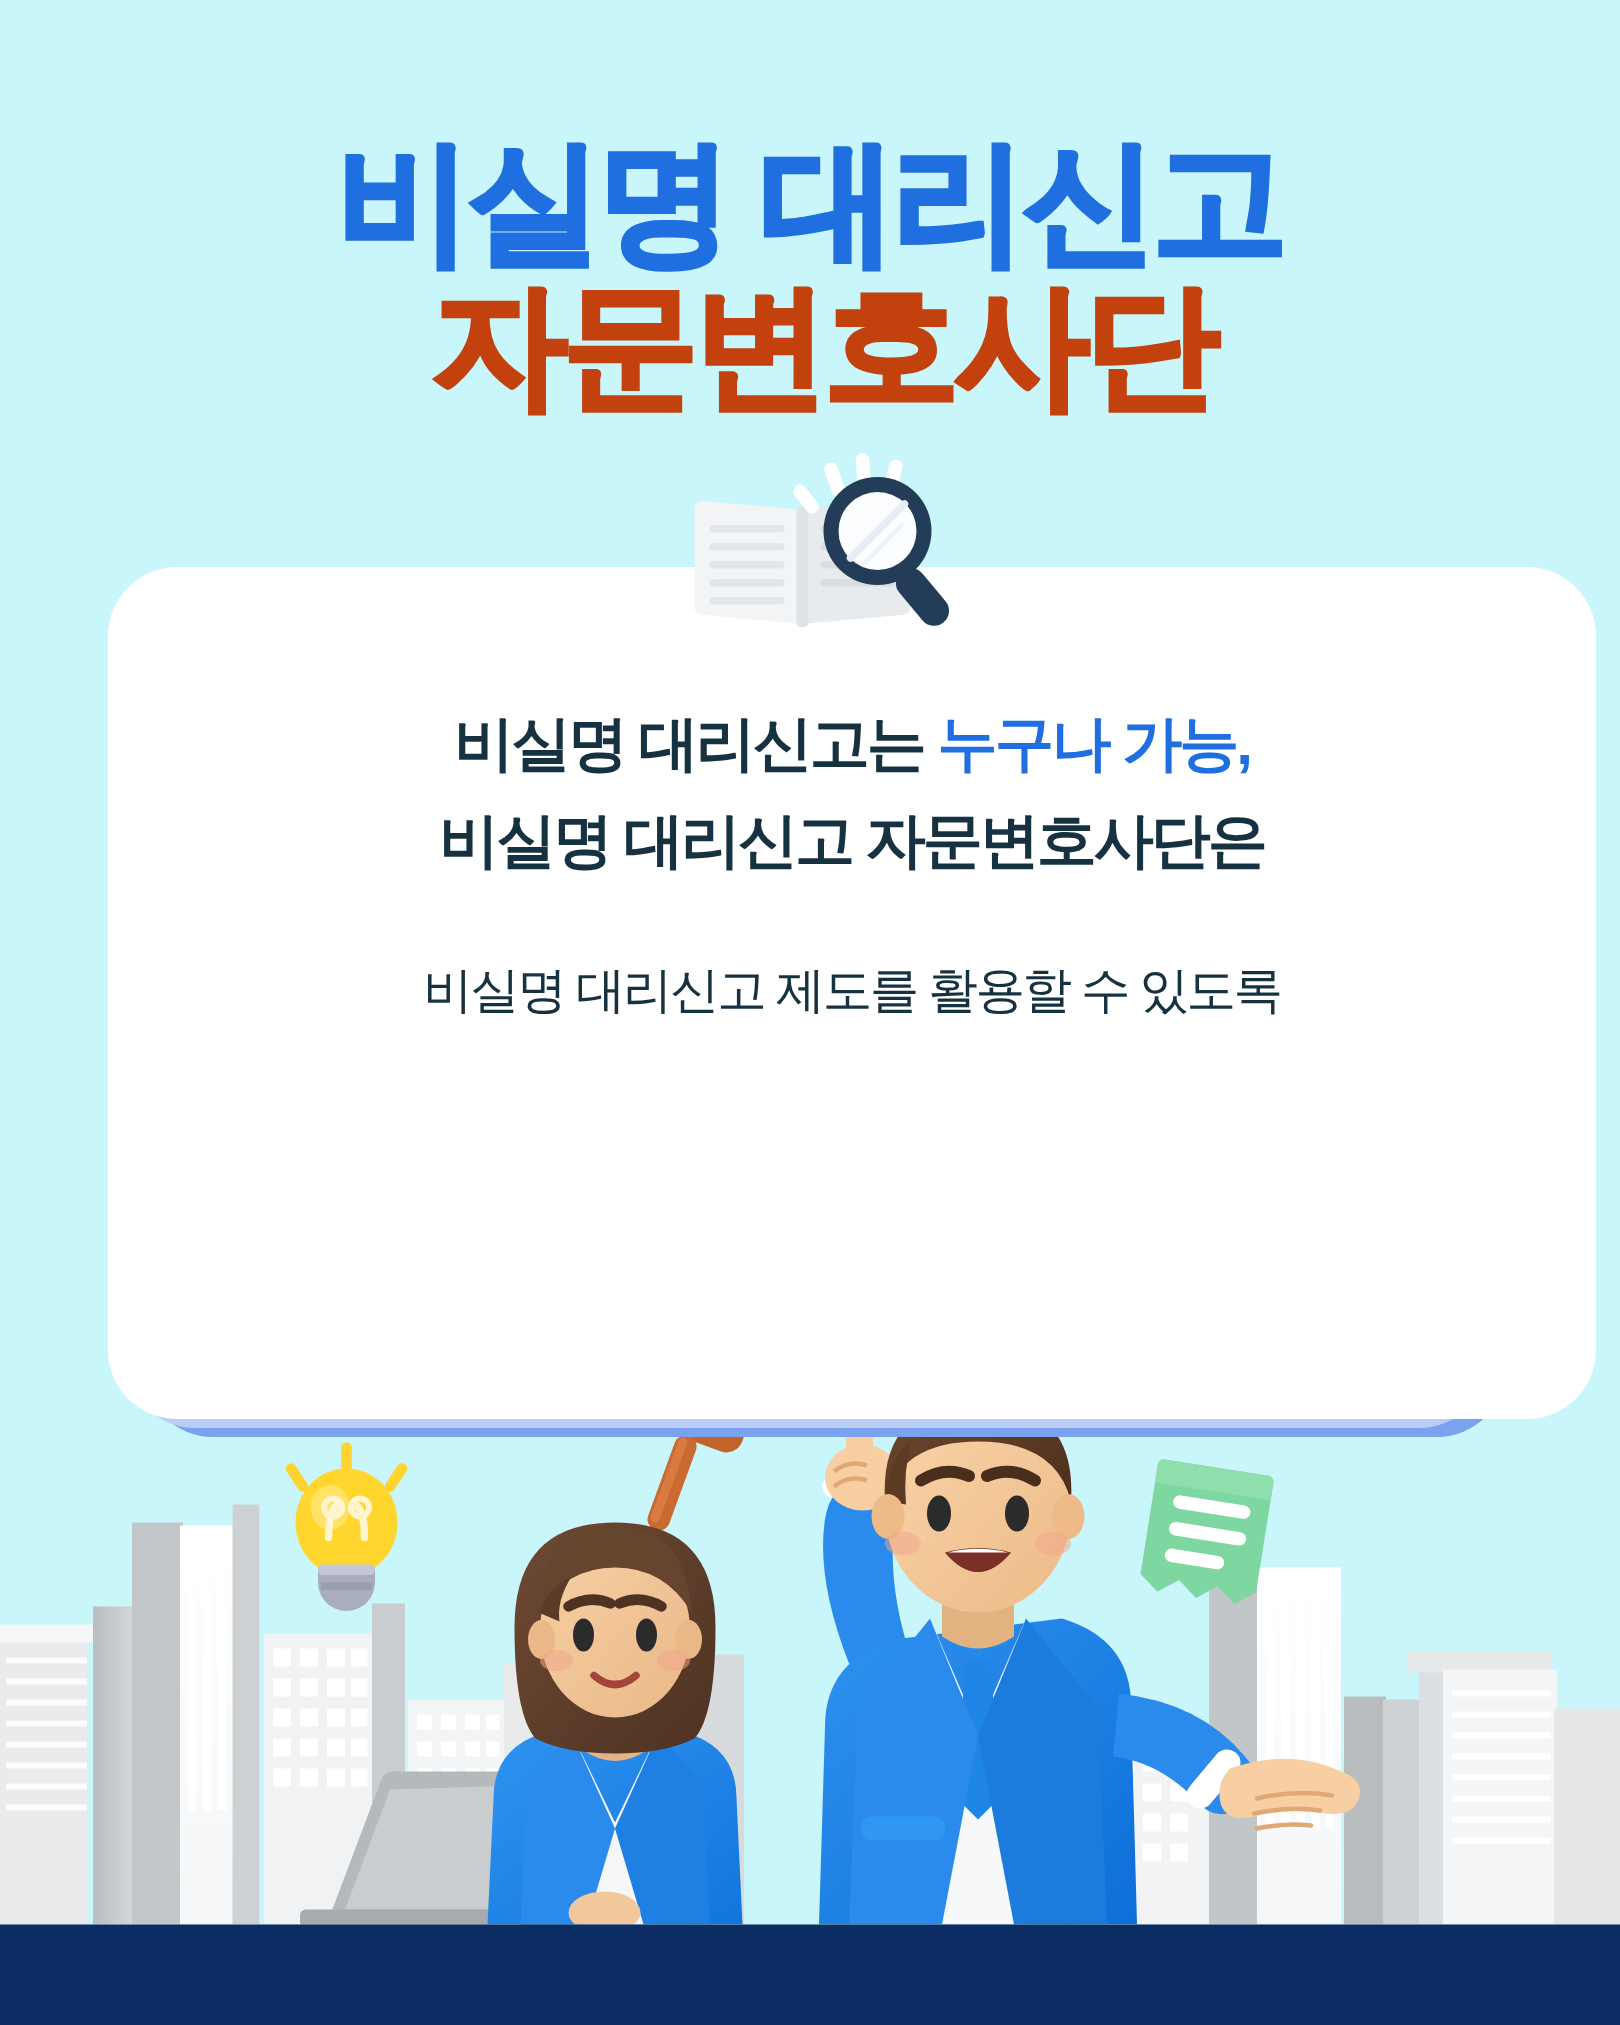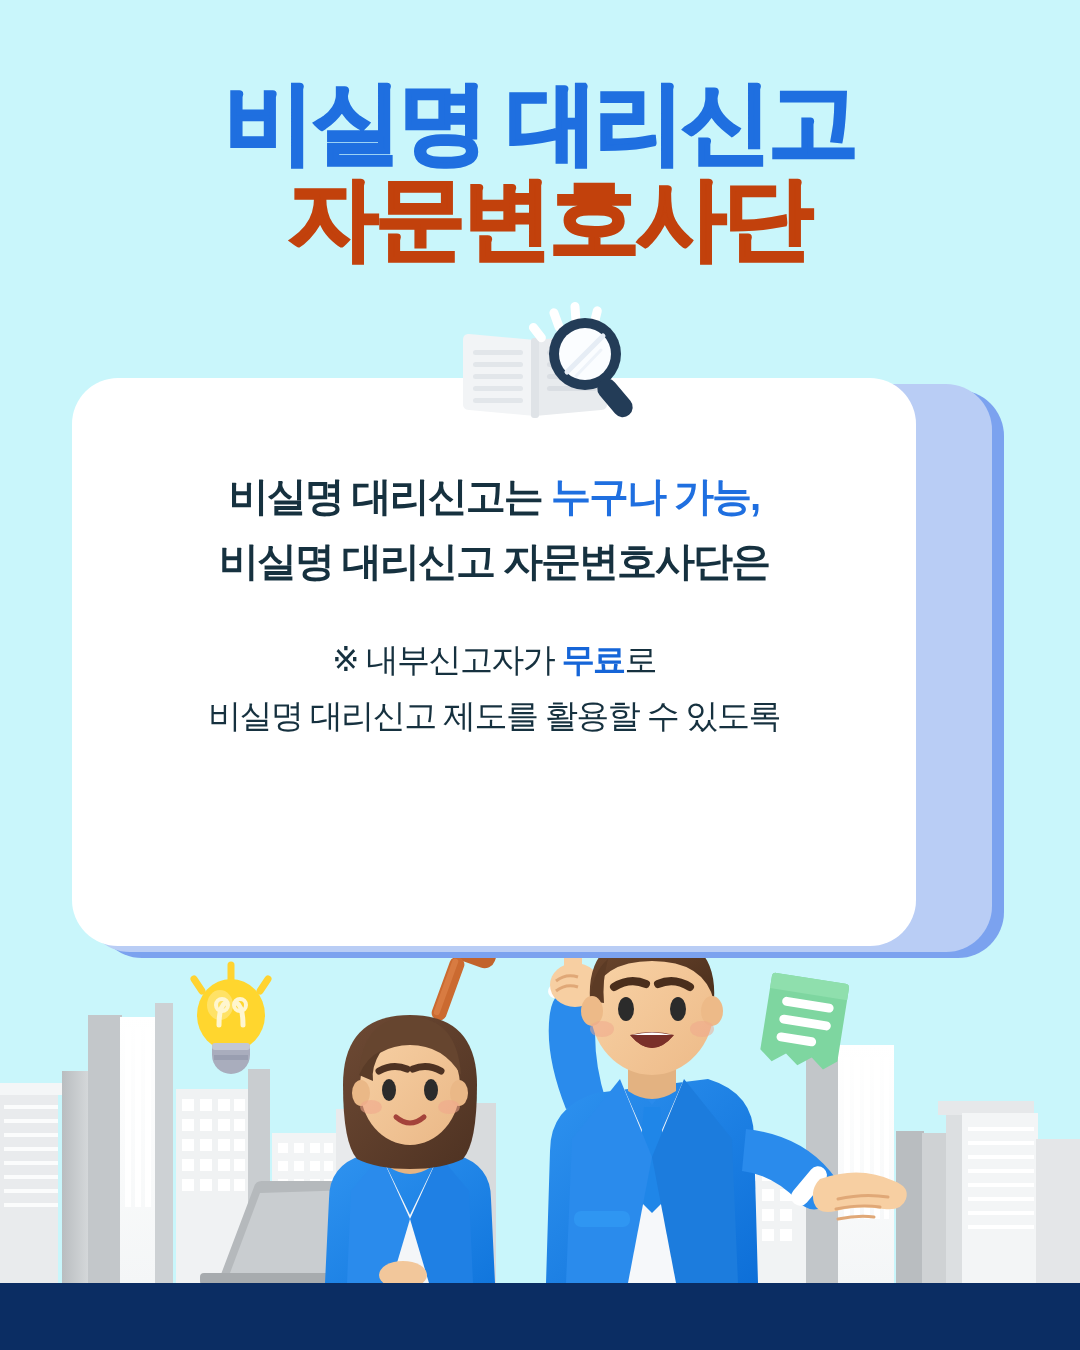--- a/index.html
+++ b/index.html
@@ -10,21 +10,21 @@
     background:#c9f6fb;
     overflow:hidden;
   }
   .poster{
     position:relative;width:1080px;height:1350px;
     background:#c9f6fb;overflow:hidden;
   }
 
   
   .title-block{
-    position:absolute;top:77px;left:0;width:1080px;
+    position:absolute;top:90px;left:0;width:1080px;
     text-align:center;line-height:1.02;
     letter-spacing:-3px;
     z-index:40;
   }
   .title-line{
     display:block;font-weight:900;font-size:90px;
     font-family:"Liberation Sans","DejaVu Sans",sans-serif;
     -webkit-text-stroke:3px currentColor;
   }
   .title-line.one{color:#1f6fe0;}
@@ -39,21 +39,21 @@
   .card-wrap{position:absolute;left:72px;top:378px;width:908px;height:568px;z-index:30;}
   .card-shadow-far{
     position:absolute;left:24px;top:12px;width:908px;height:568px;
     background:#7ba2ef;border-radius:46px;
   }
   .card-shadow-near{
     position:absolute;left:12px;top:6px;width:908px;height:568px;
     background:#b9cdf5;border-radius:46px;
   }
   .card{
-    position:absolute;left:0;top:0;width:844px;height:568px;
+    position:absolute;left:0;top:0;width:992px;height:568px;
     background:#ffffff;border-radius:46px;
     display:flex;flex-direction:column;align-items:center;
     justify-content:flex-start;
     padding-top:86px;box-sizing:border-box;
   }
   .headline{
     text-align:center;font-weight:800;font-size:40px;line-height:1.62;
     color:#16313f;letter-spacing:-2px;
   }
   .headline .hl{color:#1f6fe0;}
@@ -138,23 +138,20 @@
     <div class="card">
 
       <div class="headline">
         <div>
           <span>비실명 대리신고는 </span><span class="hl">누구나 가능,</span>
         </div>
         <div>비실명 대리신고 자문변호사단은</div>
       </div>
 
       <div class="subcopy">
-        <div>
-          <span>※ 내부신고자가 </span><span class="free">무료</span><span>로</span>
-        </div>
         <div>비실명 대리신고 제도를 활용할 수 있도록</div>
       </div>
 
     </div>
   </div>
 
   <div class="scene">
 
     <svg class="skyline" viewBox="0 0 1080 300" width="1080" height="300">
       <defs>

